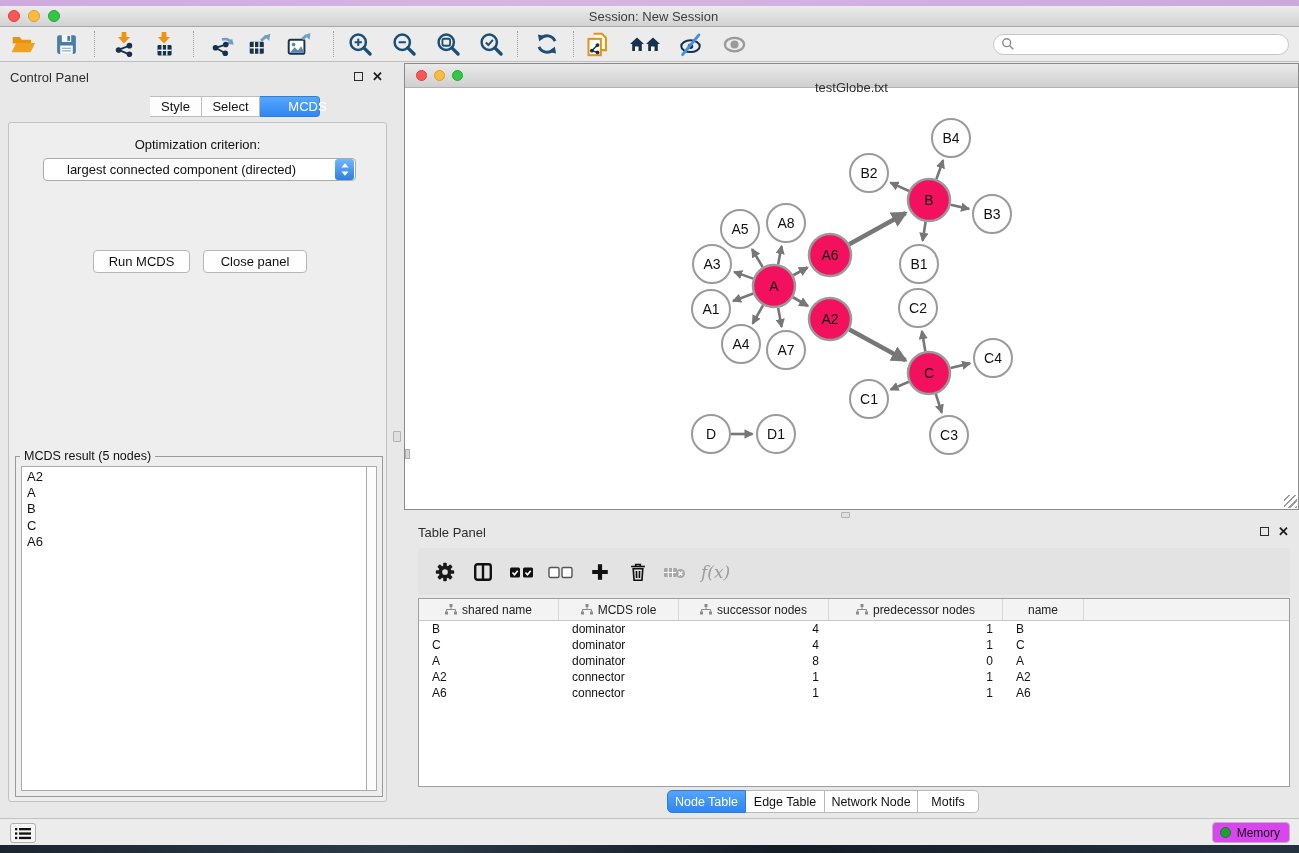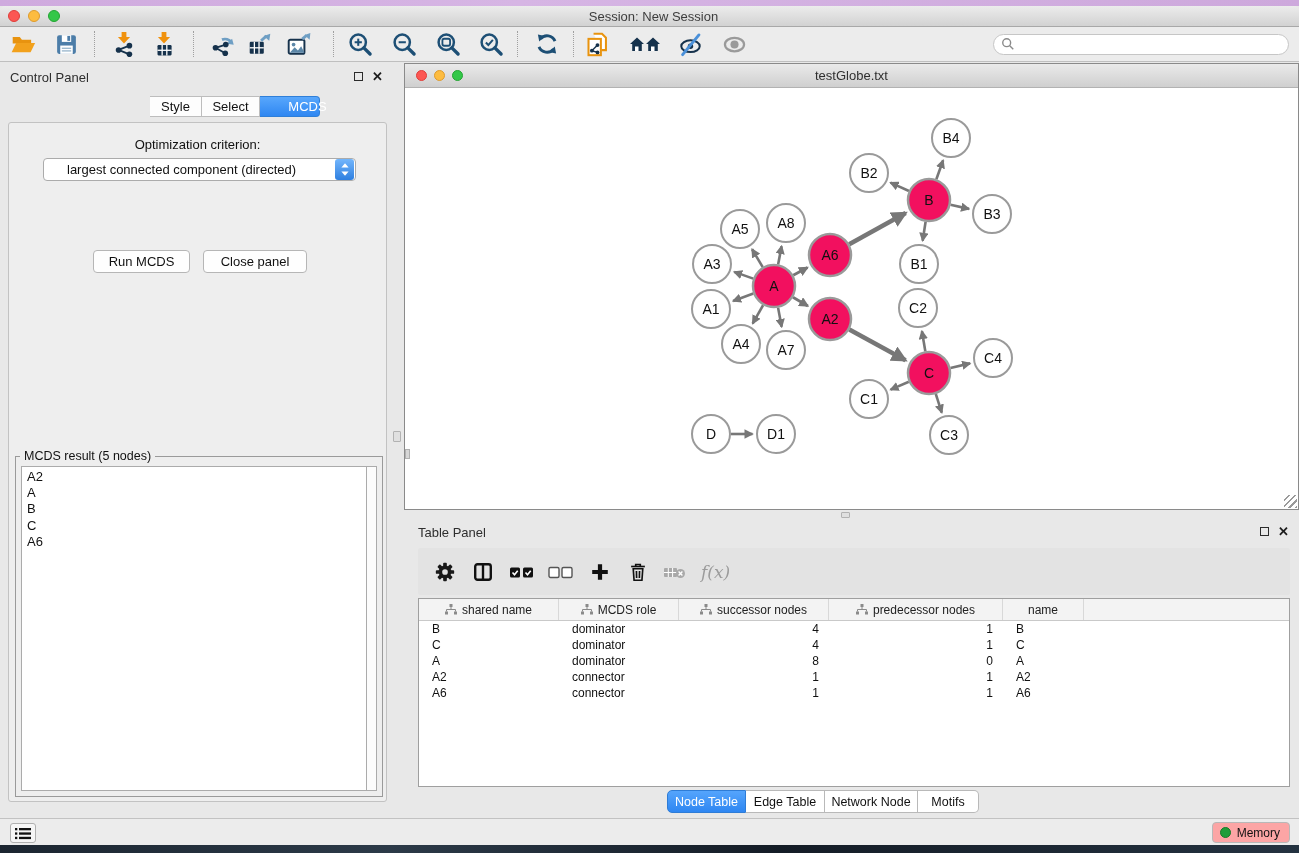--- a/index.html
+++ b/index.html
@@ -69,21 +69,21 @@
   
   .grip { position:absolute; background:#e0e0e0; border:1px solid #b2b2b2; border-radius:1px; }
 
   
   #net-window { position:absolute; left:404px; top:63px; width:895px; height:447px;
     background:#fff; border:1px solid #8a8a8a; }
   #net-titlebar { position:absolute; left:0; top:0; right:0; height:24px;
     background:linear-gradient(#eaeaea,#cfcfcf); border-bottom:1px solid #b2b2b2; }
   #net-titlebar .tl-dots { top:6px; left:11px; gap:7px; }
   #net-titlebar .tl-dot { width:11px; height:11px; }
-  #net-titlebar .title { position:absolute; left:0; right:0; top:4px; text-align:center;
+  #net-titlebar .title { position:absolute; left:0; right:0; top:16px; text-align:center;
     font-size:13px; color:#2f2f2f; }
   #net-canvas { position:absolute; left:0; top:25px; right:0; bottom:0; background:#fff;margin-top:16px; }
   #net-resize { position:absolute; right:1px; bottom:1px; width:13px; height:13px;
     background:repeating-linear-gradient(135deg, transparent 0 3px, #9a9a9a 3px 4.5px); }
   #net-edge-grip { position:absolute; left:0; top:344px; width:5px; height:10px;
     background:#d6d6d6; border:1px solid #b0b0b0; }
   .graph-label { font-size:14px; fill:#111; }
 
   
   #table-panel { position:absolute; left:404px; top:520px; width:895px; height:298px; background:#e8e8e8; }
@@ -108,21 +108,21 @@
   .tp-tab:last-child { border-radius:0 5px 5px 0; }
   .tp-tab.active { background:linear-gradient(#55a5fc,#2e86f2); color:#fff; border-color:#2e7cd6; }
 
   
   #status-bar { position:absolute; left:0; top:818px; width:1299px; height:27px;
     background:#ececec; border-top:1px solid #c2c2c2; }
   #status-list-btn { position:absolute; left:10px; top:4px; width:26px; height:20px;
     background:#f6f6f6; border:1px solid #ადb0b0; border:1px solid #b0b0b0; border-radius:3px;
     display:flex; align-items:center; justify-content:center; }
   #memory-btn { position:absolute; right:9px; top:3px; height:21px; padding:0 9px 0 7px;
-    background:#fca5a5; border:1px solid #b8b8b8; border-radius:4px;
+    background:#d946ef; border:1px solid #b8b8b8; border-radius:4px;
     display:flex; align-items:center; gap:6px; }
   #memory-btn .dot { width:11px; height:11px; border-radius:50%; background:#1f9d3a; border:1px solid #157a28; }
   #memory-btn .lbl { font-size:12px; color:#111; }
   #desktop-bottom { position:absolute; left:0; top:845px; width:1299px; height:8px;
     background:linear-gradient(90deg,#1b2530,#2c3a48 30%,#141c26 60%,#243240); }
 </style>
 </head>
 <body>
 <div id="root">
 

